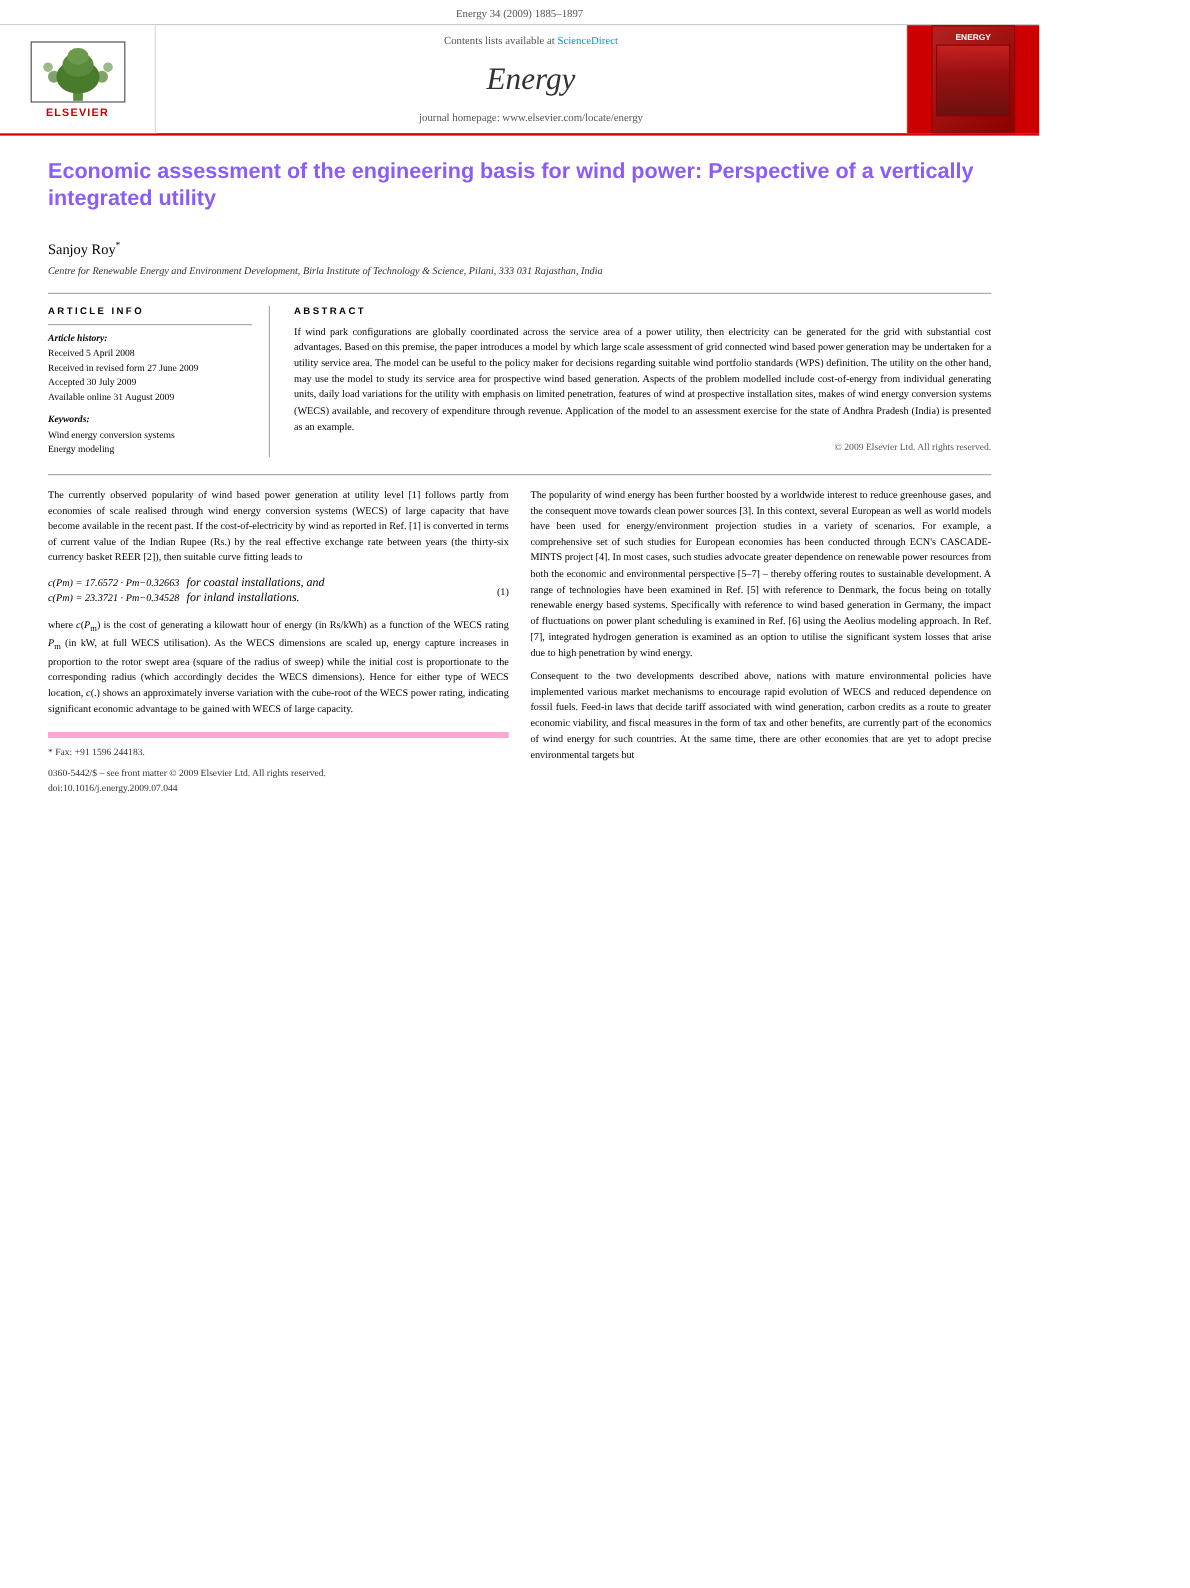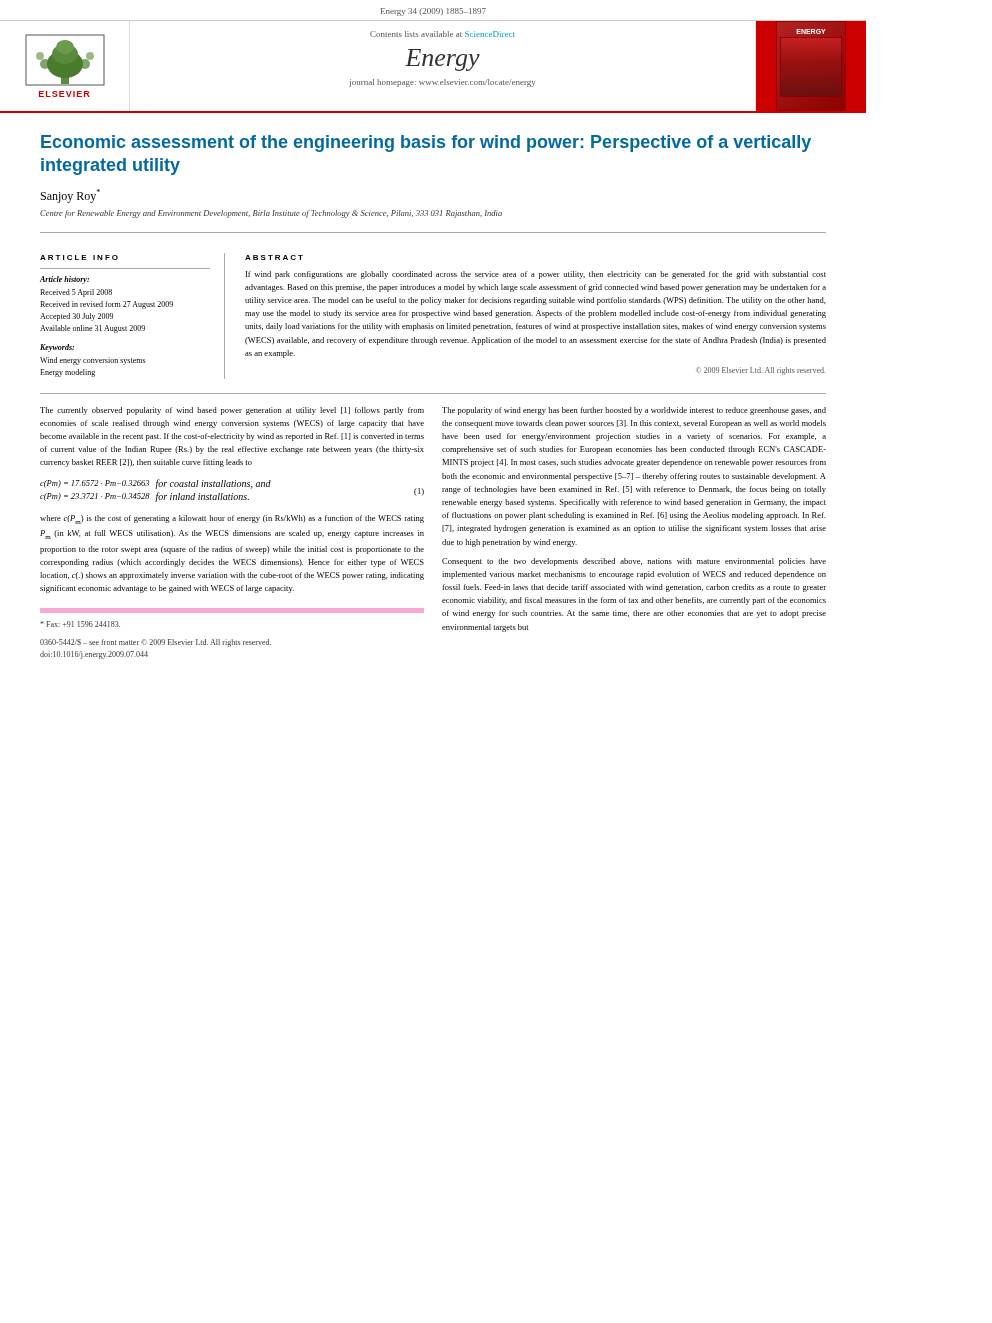--- a/index.html
+++ b/index.html
@@ -54,21 +54,21 @@
       letter-spacing: 1px;
       margin-top: 3px;
       font-family: Arial, sans-serif;
     }
 
     .journal-center {
       flex: 1;
       display: flex;
       flex-direction: column;
       align-items: center;
-      justify-content: flex-start;
+      justify-content: space-between;
       padding: 8px 0;
       border-right: 1px solid #ddd;
     }
 
     .sciencedirect-link {
       font-size: 9px;
       color: #555;
       margin-bottom: 4px;
     }
 
@@ -100,23 +100,23 @@
 
     
     .main-content {
       padding: 18px 40px 20px 40px;
     }
 
     
     .article-title {
       font-size: 18px;
       font-weight: bold;
-      color: #0369a1;
+      color: #8b5cf6;
       line-height: 1.3;
-      margin-bottom: 10px;
+      margin-bottom: 22px;
       font-family: Arial, sans-serif;
     }
 
     .author-name {
       font-size: 12px;
       color: #000;
       margin-bottom: 4px;
     }
 
     .author-name sup {
@@ -133,21 +133,21 @@
     .divider {
       border: none;
       border-top: 1px solid #aaa;
       margin: 10px 0;
     }
 
     
     .info-abstract {
       display: flex;
       gap: 20px;
-      margin-top: 20px;
+      margin-top: 10px;
       margin-bottom: 14px;
     }
 
     .article-info {
       width: 185px;
       flex-shrink: 0;
       border-right: 1px solid #aaa;
       padding-right: 14px;
     }
 
@@ -365,21 +365,21 @@
     <hr class="divider">
 
     <div class="info-abstract">
 
       <div class="article-info">
         <div class="section-heading">ARTICLE INFO</div>
         <hr class="divider" style="margin:4px 0;">
 
         <div class="info-subsection-title">Article history:</div>
         <div class="info-text">Received 5 April 2008</div>
-        <div class="info-text">Received in revised form 27 August 2009</div>
+        <div class="info-text">Received in revised form 27 June 2009</div>
         <div class="info-text">Accepted 30 July 2009</div>
         <div class="info-text">Available online 31 August 2009</div>
 
         <div class="keywords-section">
           <div class="info-subsection-title">Keywords:</div>
           <div class="info-text">Wind energy conversion systems</div>
           <div class="info-text">Energy modeling</div>
         </div>
       </div>
 

